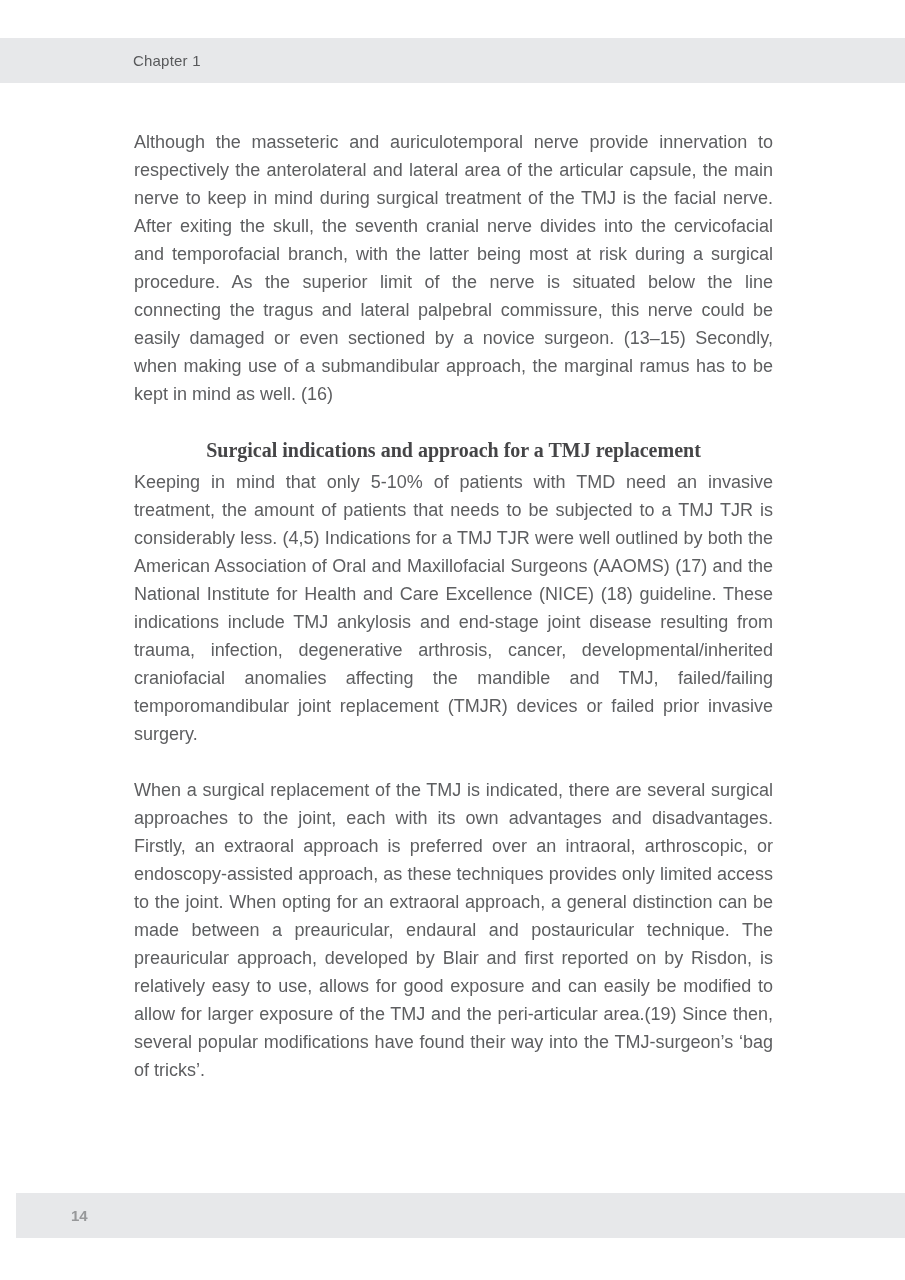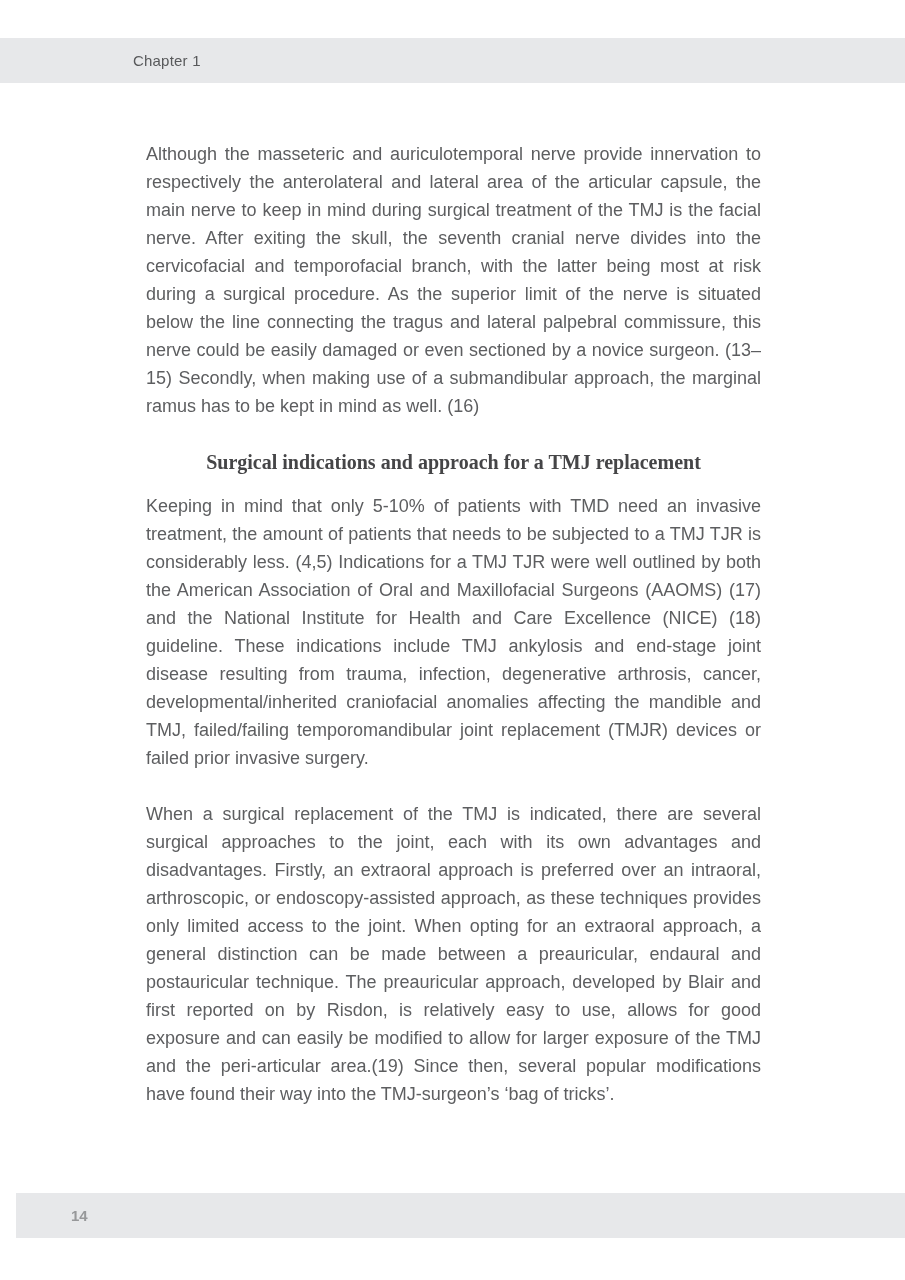--- a/index.html
+++ b/index.html
@@ -36,21 +36,21 @@
     position: absolute;
     left: 130px;
     top: 124px;
     width: 647px;
     color: #5d5e60;
     font-size: 18px;
     line-height: 28px;
     text-align: justify;
   }
   .content p {
-    margin: 16px;
+    margin: 4px;
   }
   .content p.spaced {
     margin-top: 28px;
   }
   .section-heading {
     margin: 28px 0 0 0;
     font-family: "Liberation Serif", serif;
     font-weight: bold;
     font-size: 20px;
     line-height: 28px;

